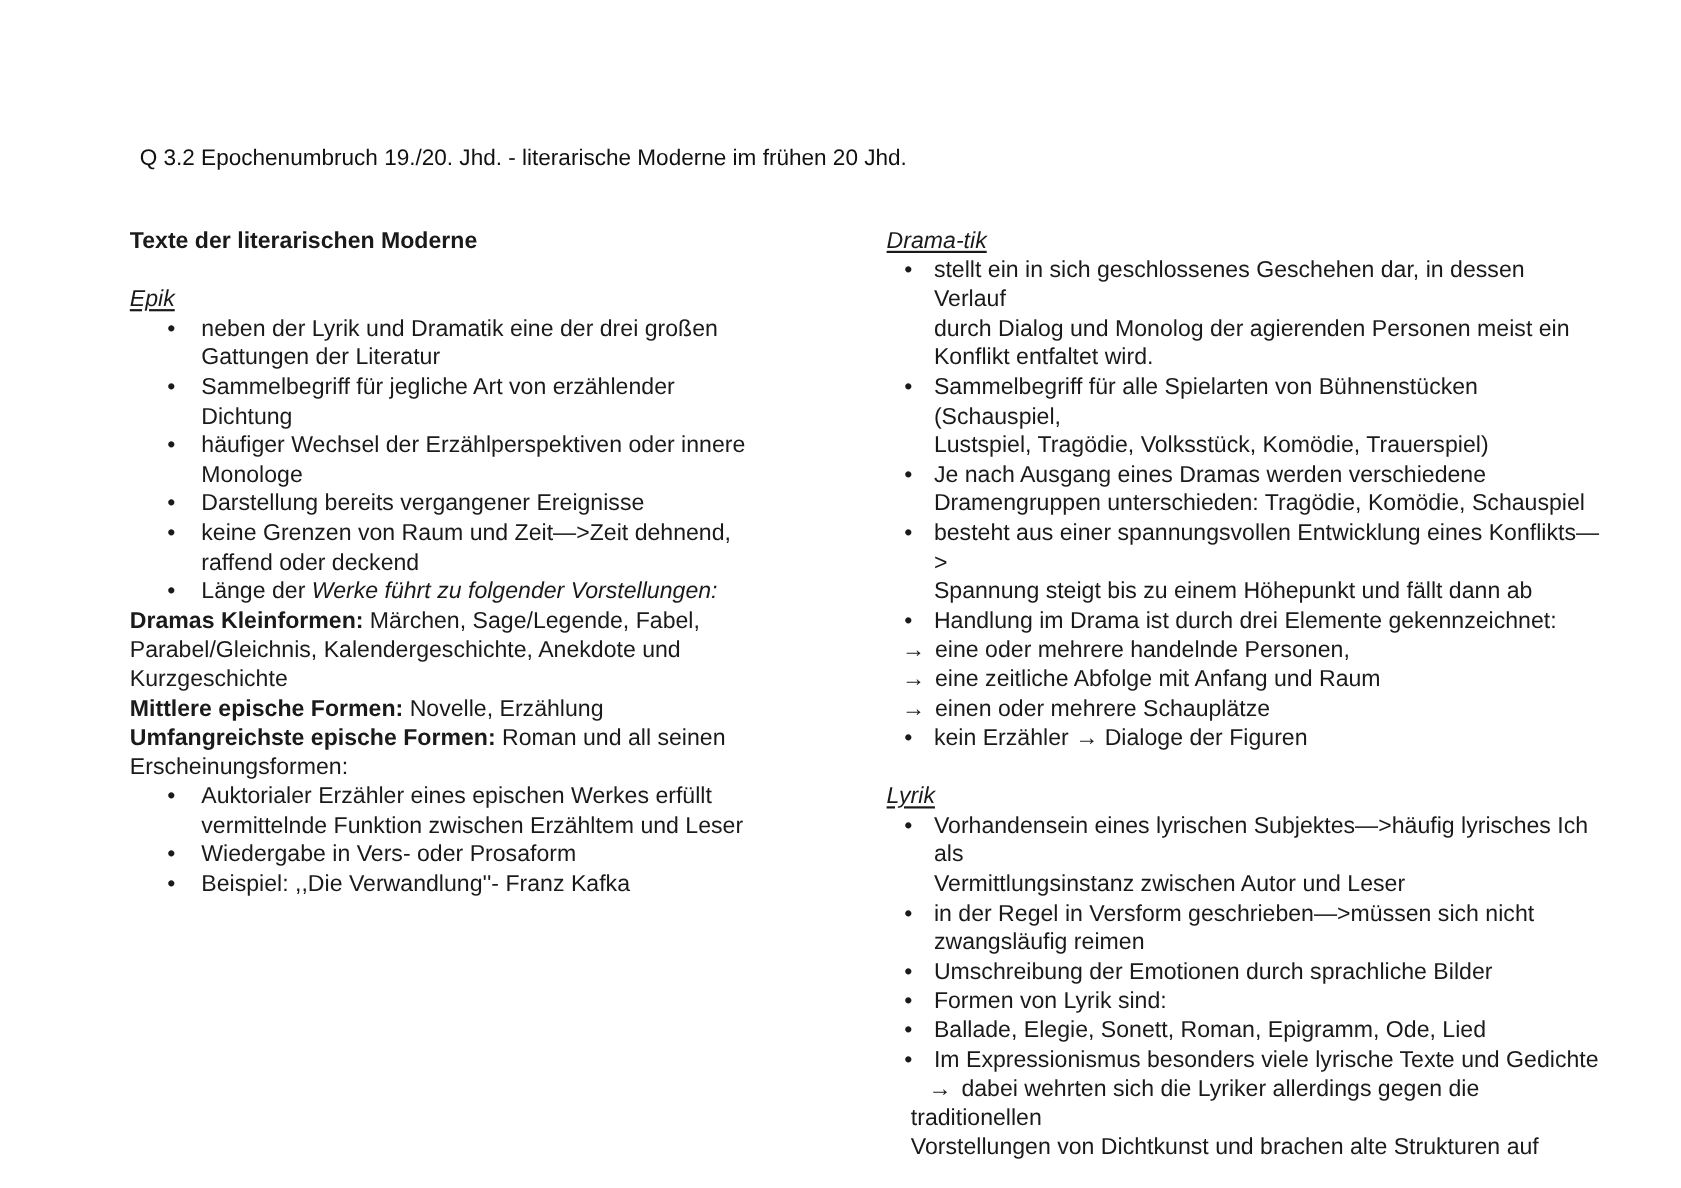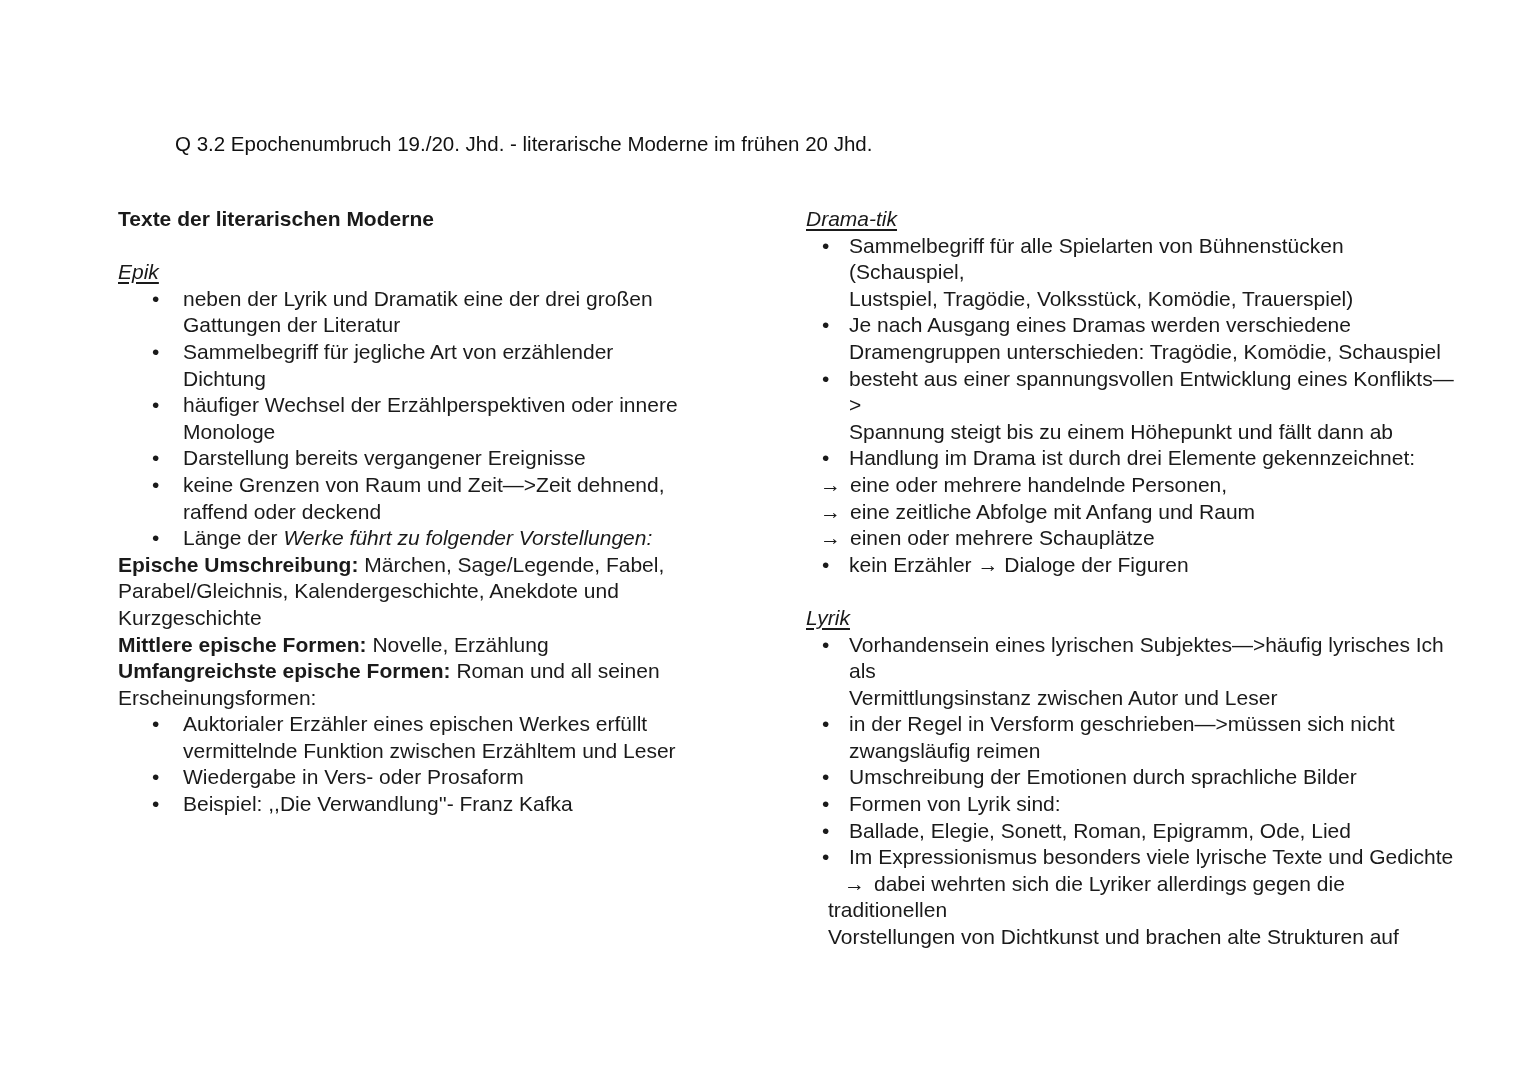--- a/index.html
+++ b/index.html
@@ -3,21 +3,21 @@
 <meta charset="utf-8">
 <style>
   * { margin:0; padding:0; box-sizing:border-box; }
   html,body { background:#ffffff; }
   .page {
     position:relative; width:1528px; height:1080px;
     background:#ffffff; overflow:hidden;
     font-family:"Liberation Sans","DejaVu Sans",sans-serif;
     color:#1a1a1a;
   }
-  .doc-title { position:absolute; left:127px; top:130px; font-size:20.5px; line-height:27px; color:#111;margin-left:48px; }
+  .doc-title { position:absolute; left:127px; top:130px; font-size:20.5px; line-height:27px; color:#111; }
   .col { position:absolute; top:206px; font-size:21px; line-height:26.6px; }
   .col-left  { left:118px; width:565px; }
   .col-right { left:806px; width:648px; }
 
   .bold, .heading-bold { font-weight:bold; }
   .italic { font-style:italic; }
   .heading-iu { font-style:italic; text-decoration:underline; text-underline-offset:3px; }
   .blank-line { height:26.6px; }
   .pre { white-space:pre-wrap; }
 
@@ -63,21 +63,21 @@
       </li>
       <li>
         <span class="pre">keine Grenzen von Raum und Zeit—&gt;Zeit dehnend,
 raffend oder deckend</span>
       </li>
       <li>
         <span class="pre">Länge der </span><span class="pre italic">Werke führt zu folgender Vorstellungen:</span>
       </li>
     </ul>
     <div>
-      <span class="bold">Epische Umschreibung:</span><span class="pre"> Märchen, Sage/Legende, Fabel,
+      <span class="bold">Dramas Kleinformen:</span><span class="pre"> Märchen, Sage/Legende, Fabel,
 Parabel/Gleichnis, Kalendergeschichte, Anekdote und
 Kurzgeschichte</span>
     </div>
     <div>
       <span class="bold">Mittlere epische Formen:</span><span class="pre"> Novelle, Erzählung</span>
     </div>
     <div>
       <span class="bold">Umfangreichste epische Formen:</span><span class="pre"> Roman und all seinen
 Erscheinungsformen:</span>
     </div>
@@ -93,20 +93,25 @@
         <span class="pre">Beispiel: ,,Die Verwandlung''- Franz Kafka</span>
       </li>
     </ul>
   </div>
 
   <div class="col col-right">
     <div>
       <span class="heading-iu">Drama-tik</span>
     </div>
     <ul class="bullets">
+      <li>
+        <span class="pre">stellt ein in sich geschlossenes Geschehen dar, in dessen Verlauf
+durch Dialog und Monolog der agierenden Personen meist ein
+Konflikt entfaltet wird.</span>
+      </li>
       <li>
         <span class="pre">Sammelbegriff für alle Spielarten von Bühnenstücken (Schauspiel,
 Lustspiel, Tragödie, Volksstück, Komödie, Trauerspiel)</span>
       </li>
       <li>
         <span class="pre">Je nach Ausgang eines Dramas werden verschiedene
 Dramengruppen unterschieden: Tragödie, Komödie, Schauspiel</span>
       </li>
       <li>
         <span class="pre">besteht aus einer spannungsvollen Entwicklung eines Konflikts—&gt;

